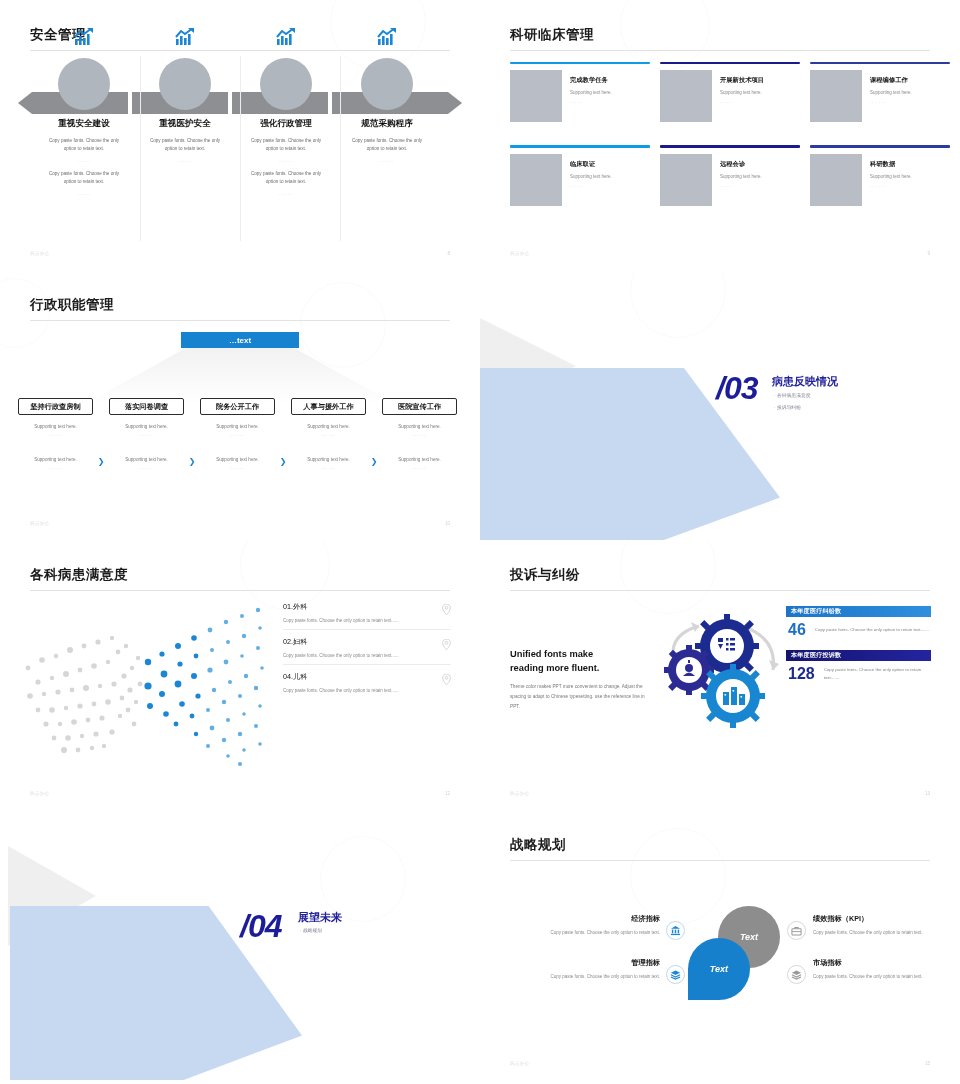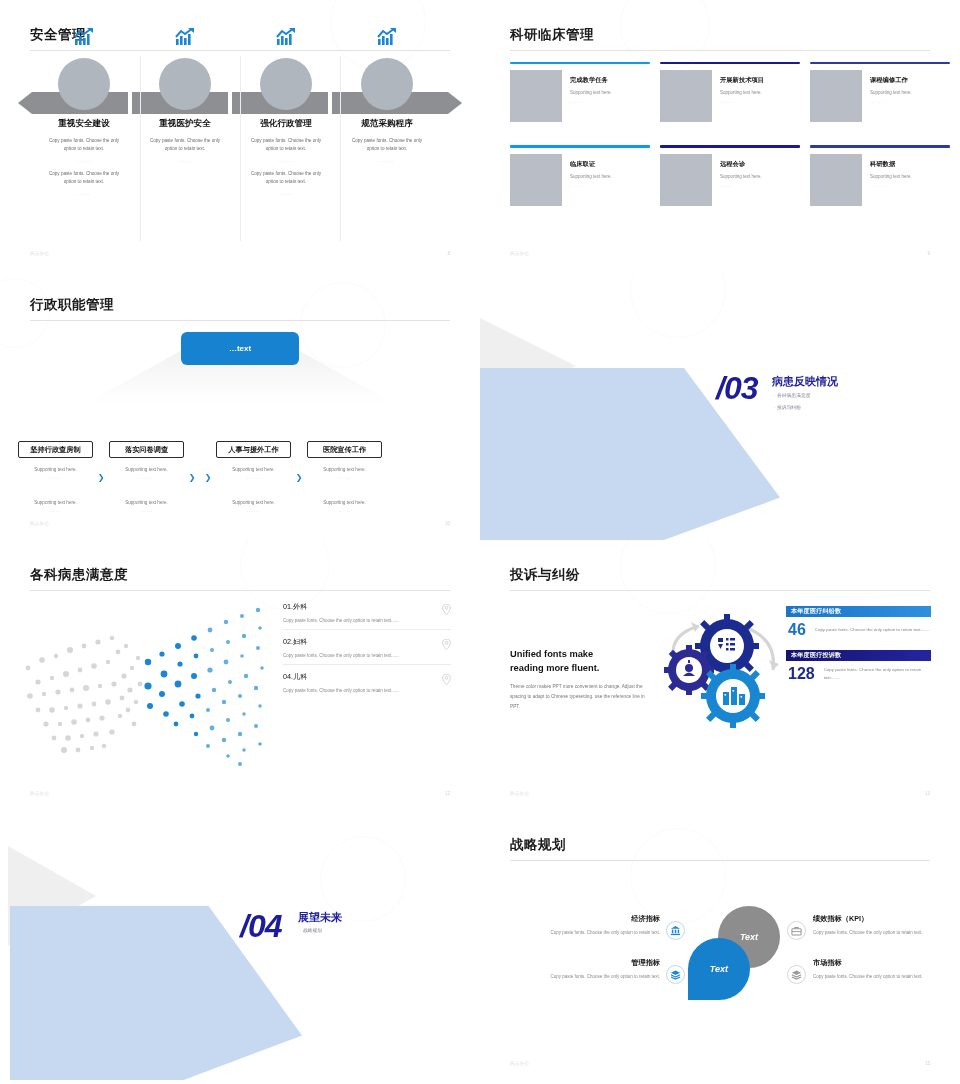--- a/index.html
+++ b/index.html
@@ -108,35 +108,35 @@
   .cg-body { display: flex; gap: 8px; margin-top: 6px; }
   .cg-img { width: 52px; height: 52px; background: #b9bec6; flex: none; }
   .cg-txt { padding-top: 6px; }
   .cg-h { font-size: 6.3px; font-weight: bold; color: #171717; white-space: nowrap; }
   .cg-p { font-size: 4.5px; color: #8a8a8a; margin-top: 5px; }
   .cg-d { font-size: 4.5px; color: #cacaca; margin-top: 4px; letter-spacing: 1px; }
 
   
   .fl-pill {
     position: absolute; left: 50%; top: 62px; transform: translateX(-50%);
-    width: 118px; height: 33px; border-radius: 6px;
+    width: 118px; height: 16px; border-radius: 0;
     background: #1682d0;
     color: #fff; font-size: 8px; font-weight: bold;
     display: flex; align-items: center; justify-content: center;
     z-index: 4;
   }
   .fl-fan {
     position: absolute; left: 50%; top: 72px; transform: translateX(-50%);
     width: 310px; height: 62px;
     background: linear-gradient(to bottom, #f0f0f0, #ffffff);
     clip-path: polygon(36% 0%, 64% 0%, 100% 100%, 0% 100%);
   }
   .fl-row {
     position: absolute; left: 18px; top: 128px; width: 444px;
-    display: flex; align-items: center; margin-top: 43px;
+    display: flex; align-items: flex-end;
   }
   .fl-item { width: 75px; text-align: center; }
   .fl-box {
     border: 1.1px solid #2b2b2b; border-radius: 2px;
     height: 17px; display: flex; align-items: center; justify-content: center;
     font-size: 7.2px; font-weight: bold; color: #141414;
     white-space: nowrap;
   }
   .fl-sub { font-size: 4.6px; color: #7a7a7a; margin-top: 9px; }
   .fl-dots { font-size: 4.6px; color: #c9c9c9; margin-top: 3px; letter-spacing: 1px; }
@@ -451,20 +451,27 @@
         </div>
         <div class="fl-chev">❯</div>
         <div class="fl-item">
           <div class="fl-box">落实问卷调查</div>
           <div class="fl-sub">Supporting text here.</div>
           <div class="fl-dots">......</div>
           <div class="fl-sub fl-sub2">Supporting text here.</div>
           <div class="fl-dots">......</div>
         </div>
         <div class="fl-chev">❯</div>
+        <div class="fl-item">
+          <div class="fl-box">院务公开工作</div>
+          <div class="fl-sub">Supporting text here.</div>
+          <div class="fl-dots">......</div>
+          <div class="fl-sub fl-sub2">Supporting text here.</div>
+          <div class="fl-dots">......</div>
+        </div>
         <div class="fl-chev">❯</div>
         <div class="fl-item">
           <div class="fl-box">人事与援外工作</div>
           <div class="fl-sub">Supporting text here.</div>
           <div class="fl-dots">......</div>
           <div class="fl-sub fl-sub2">Supporting text here.</div>
           <div class="fl-dots">......</div>
         </div>
         <div class="fl-chev">❯</div>
         <div class="fl-item">

